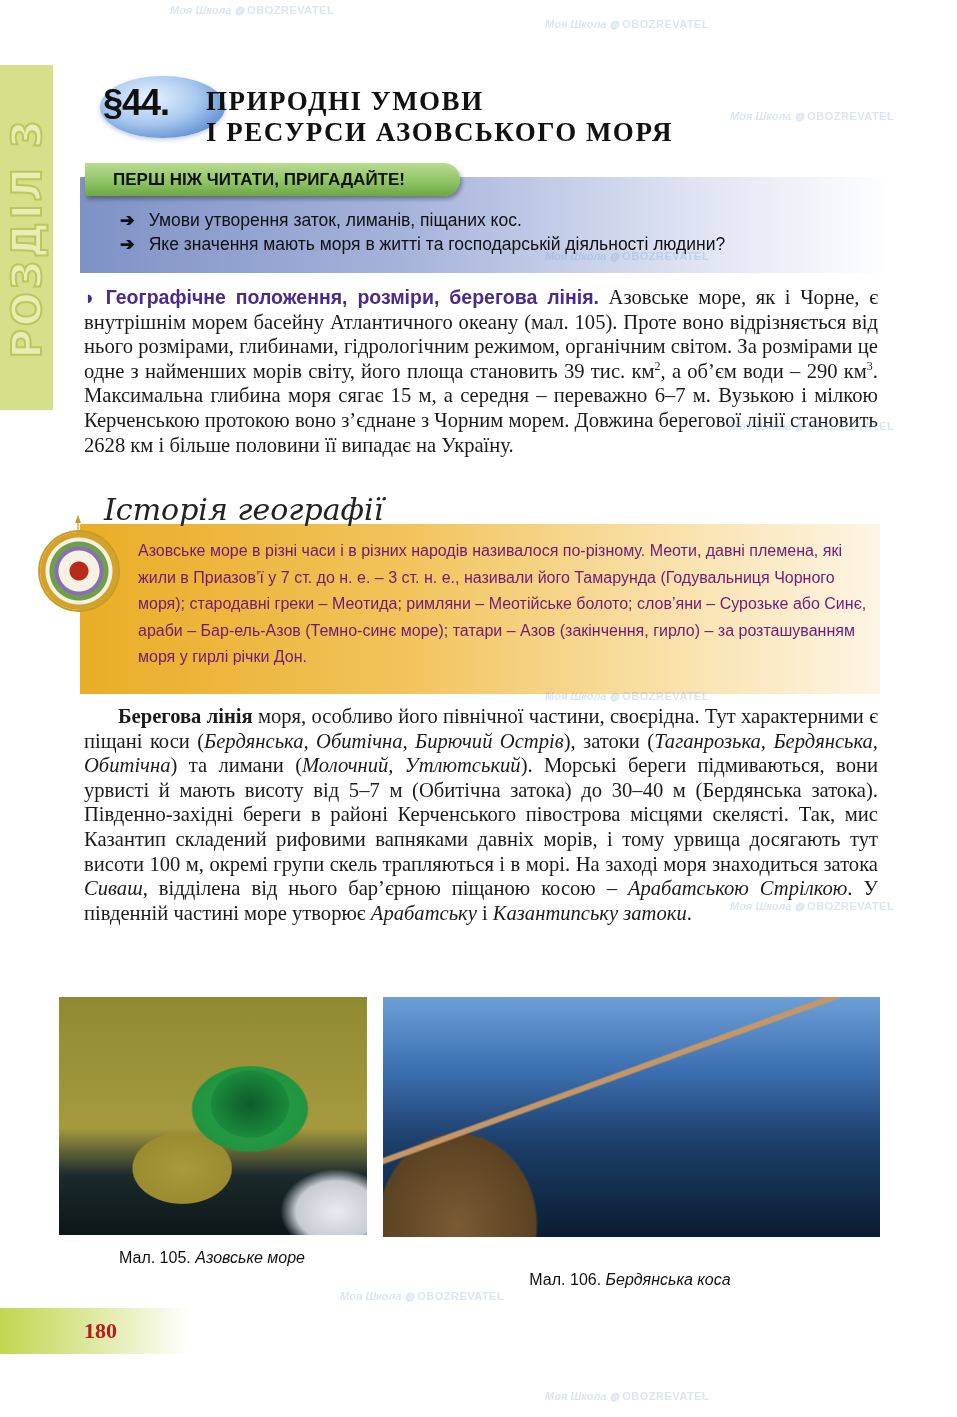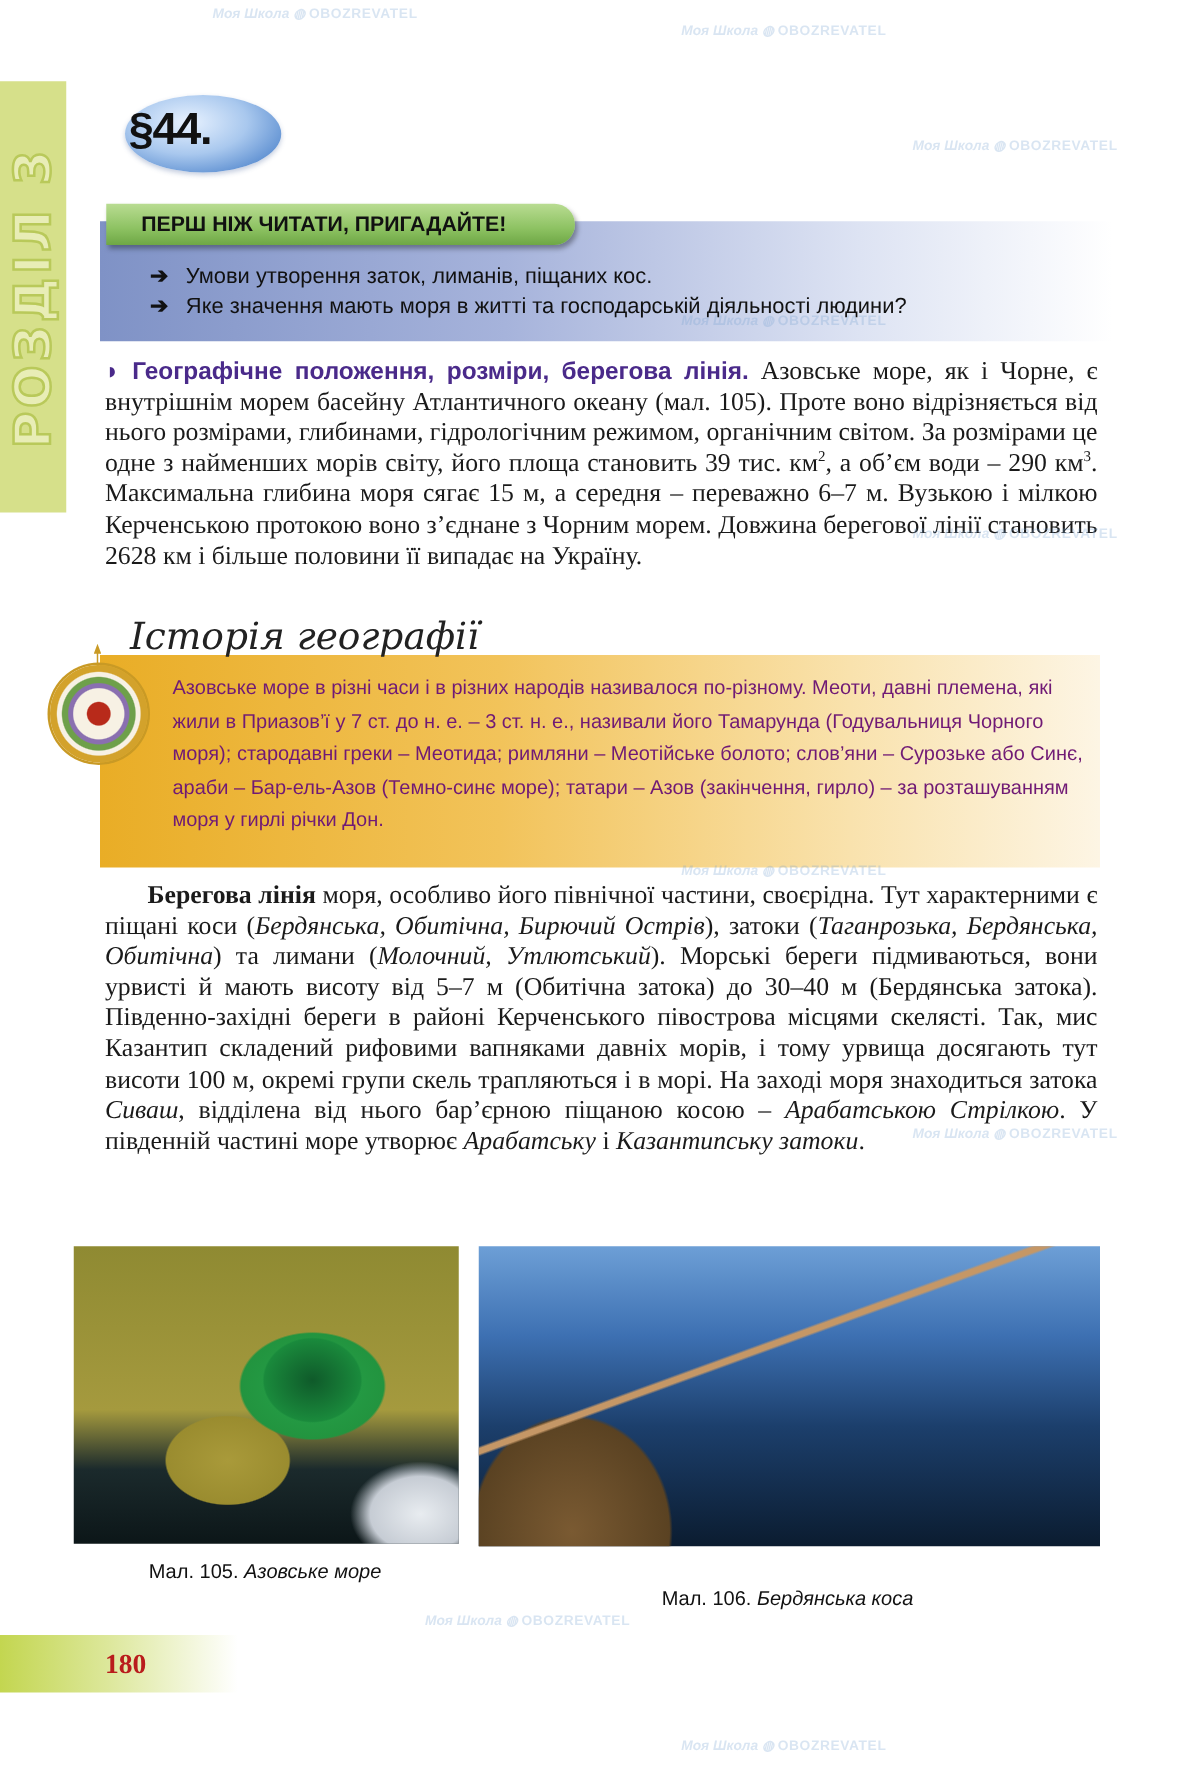--- a/index.html
+++ b/index.html
@@ -141,20 +141,24 @@
 </head>
 <body>
 
 <div class="side-strip">
   <div class="chapter-label">РОЗДІЛ 3</div>
 </div>
 
 <div class="section-header">
   <div class="globe"></div>
   <div class="section-number">§44.</div>
+  <div class="section-title">
+    <div>ПРИРОДНІ УМОВИ</div>
+    <div>І РЕСУРСИ АЗОВСЬКОГО МОРЯ</div>
+  </div>
 </div>
 
 <div class="recall-box">
   <div class="recall-body"></div>
   <div class="recall-tab">
     <span>ПЕРШ НІЖ ЧИТАТИ, ПРИГАДАЙТЕ!</span>
   </div>
   <ul class="recall-list">
     <li>
       <span class="arrow">➔</span>

